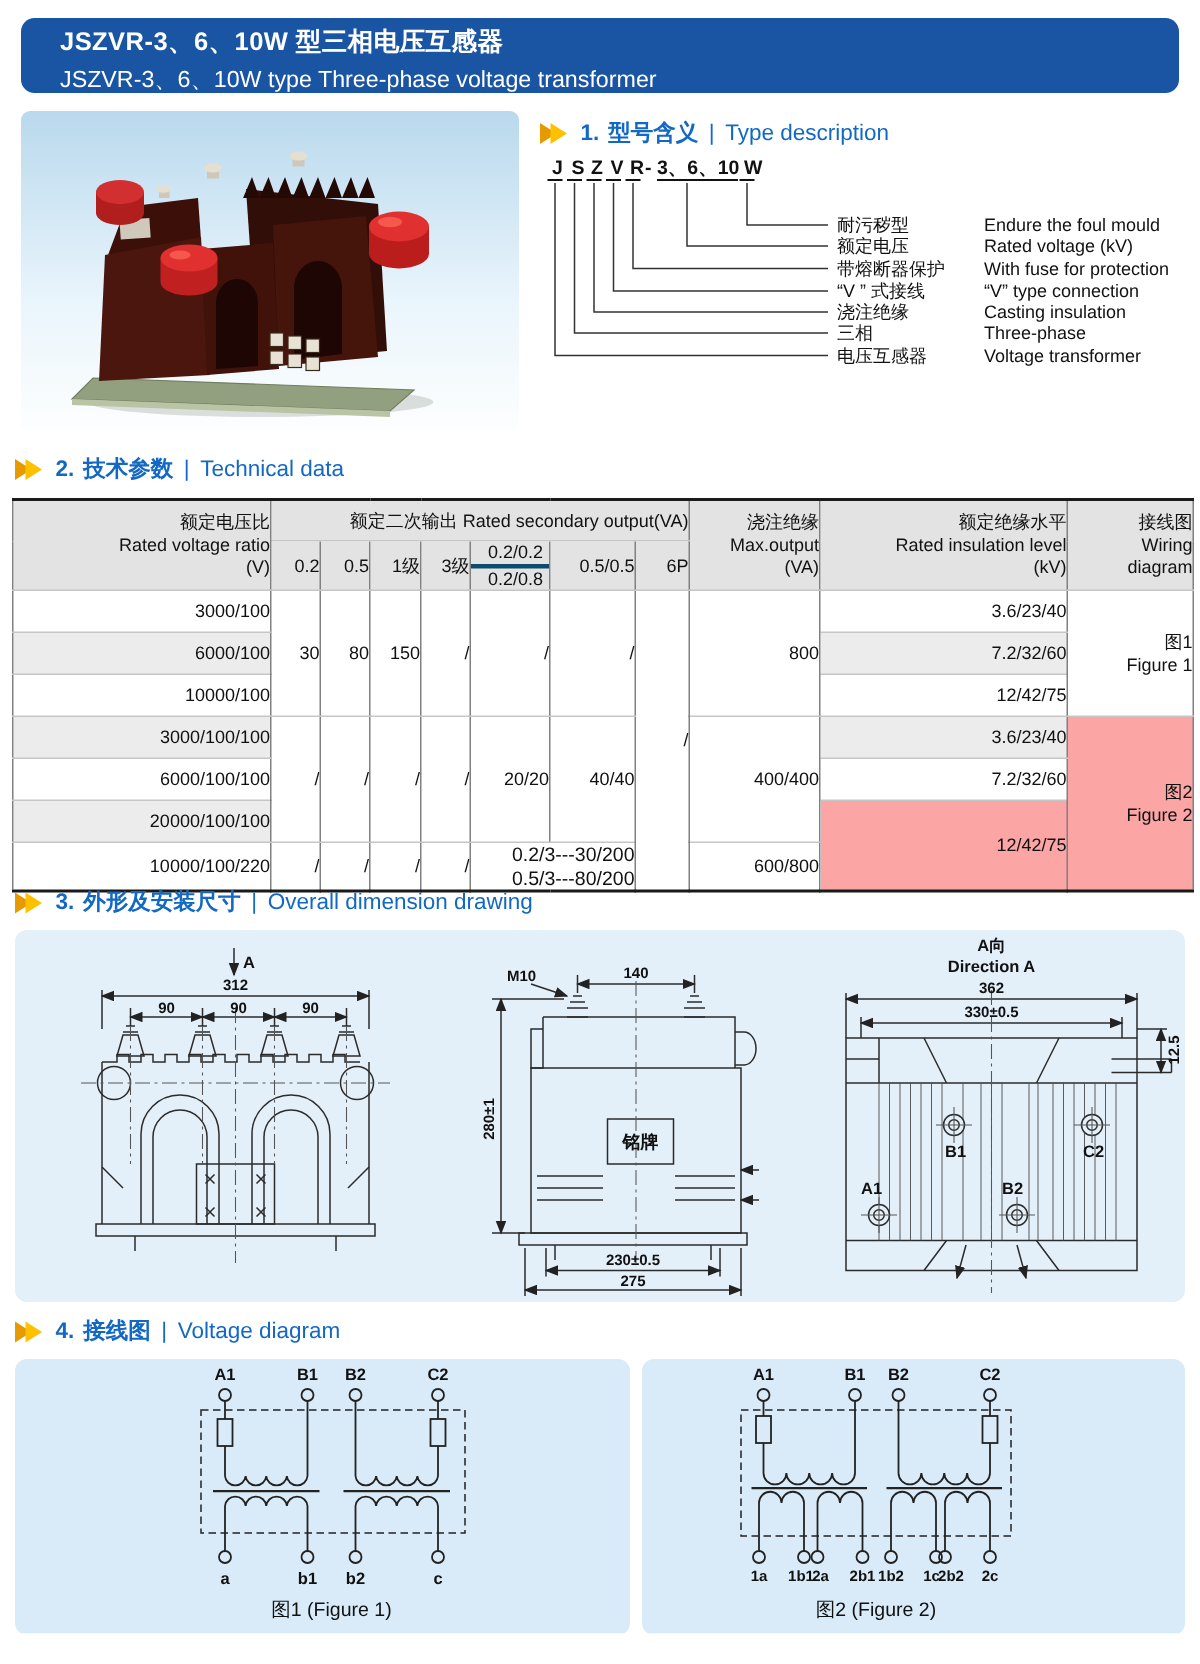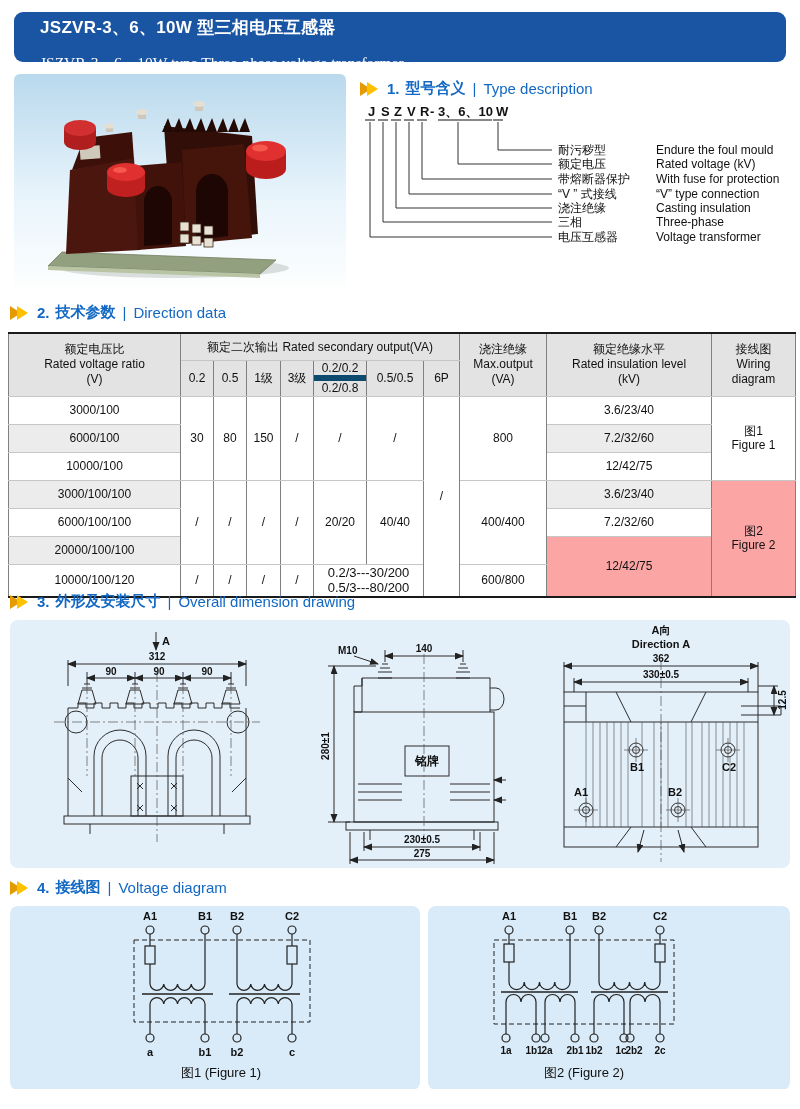--- a/index.html
+++ b/index.html
@@ -3,21 +3,21 @@
 <meta charset="utf-8">
 <style>
   html,body { margin:0; padding:0; background:#fff; }
   .page { position:relative; width:800px; height:1089px; background:#fff; overflow:hidden;
           font-family:"Liberation Sans","DejaVu Sans",sans-serif; color:#111; }
 
   
   .hdr { position:absolute; left:14px; top:12px; width:772px; height:50px; background:#1a55a3;
          border-radius:9px; color:#fff; box-sizing:border-box; padding:4px 10px 0 26px; }
   .hdr .t1 { font-size:17px; font-weight:bold; letter-spacing:.3px; white-space:nowrap; }
-  .hdr .t2 { font-size:15.5px; margin-top:14px; white-space:nowrap;font-family:Liberation Serif, serif; }
+  .hdr .t2 { font-size:15.5px; margin-top:4px; white-space:nowrap; }
 
   
   .sec-head { position:absolute; display:flex; align-items:center; font-size:15px; color:#1268c3; white-space:nowrap; }
   .arr { width:0; height:0; border-style:solid; border-width:7px 0 7px 11px;
          border-color:transparent transparent transparent #e59b00; }
   .arr.a2 { border-left-color:#ffc000; margin-left:-4px; margin-right:9px; }
   .sec-head .num { font-weight:bold; margin-right:6px; }
   .sec-head .zh  { font-weight:bold; }
   .sec-head .sep { margin:0 7px; font-weight:400; }
   .sec-head .en  { font-weight:400;text-align:right; }
@@ -31,29 +31,29 @@
   #w2 { left:428px; width:362px; }
   .type-svg { position:absolute; left:358px; top:98px; }
   .abs { position:absolute; }
 
   
   table.tech { position:absolute; left:8px; top:332px; width:786px; border-collapse:collapse;
                table-layout:fixed; font-size:12px; color:#111;
                border-top:2px solid #1a1a1a; border-bottom:2px solid #1a1a1a; }
   .tech th, .tech td { border-left:1px solid #808080; border-right:1px solid #808080;
                        border-top:1px solid #c6c6c6; border-bottom:1px solid #c6c6c6;
-                       text-align:center; vertical-align:middle; padding:0;
+                       text-align:right; vertical-align:middle; padding:0;
                        font-weight:400; line-height:1.2; overflow:hidden; }
   .tech thead th { background:#e3e3e3; }
   .tech thead tr.h1 th { height:26px; }
   .tech thead tr.h2 th { height:32px; }
   .tech tbody td { height:27px; background:#fff; }
   .tech td.even, .tech th.even { background:#ececec; }
   .tech td.gray { background:#fca5a5; }
-  .frac-top { border-bottom:6px solid #0c4a6e; padding:0 4px; }
+  .frac-top { border-bottom:3px solid #0c4a6e; padding:0 4px; }
   .frac-bot { padding:0 4px; }
   .two-line { font-size:13px; line-height:1.12; }
   .hdr3 div { line-height:1.25; }
 
   
   .dt  { font:bold 10px "Liberation Sans","DejaVu Sans",sans-serif; fill:#111; }
   .lb  { font:bold 11px "Liberation Sans","DejaVu Sans",sans-serif; fill:#111; }
   .cap { font:13px "Liberation Sans","DejaVu Sans",sans-serif; fill:#111; }
   .code{ font:bold 13px "Liberation Sans","DejaVu Sans",sans-serif; fill:#111; }
   .tzh { font:12px "Liberation Sans","DejaVu Sans",sans-serif; fill:#111; }
@@ -162,21 +162,21 @@
       <text class="ten" x="298" y="143">Voltage transformer</text>
     </g>
   </svg>
 
   <div class="sec-head" style="left:10px; top:303px;">
     <span class="arr"></span>
       <span class="arr a2"></span>
     <span class="num">2.</span>
     <span class="zh">技术参数</span>
     <span class="sep">|</span>
-    <span class="en">Direction data</span>
+    <span class="en">Technical data</span>
   </div>
 
   <table class="tech">
     <colgroup>
       <col style="width:172px">
         <col style="width:33px">
         <col style="width:33px">
         <col style="width:34px">
       <col style="width:33px">
         <col style="width:53px">
@@ -265,21 +265,21 @@
       </tr>
       <tr>
         <td>6000/100/100</td>
         <td>7.2/32/60</td>
       </tr>
       <tr>
         <td class="even">20000/100/100</td>
         <td rowspan="2" class="gray">12/42/75</td>
       </tr>
       <tr>
-        <td>10000/100/120</td>
+        <td>10000/100/220</td>
         <td>/</td>
         <td>/</td>
         <td>/</td>
         <td>/</td>
         <td colspan="2" class="two-line">
           <div>0.2/3---30/200</div>
           <div>0.5/3---80/200</div>
         </td>
         <td>600/800</td>
       </tr>

